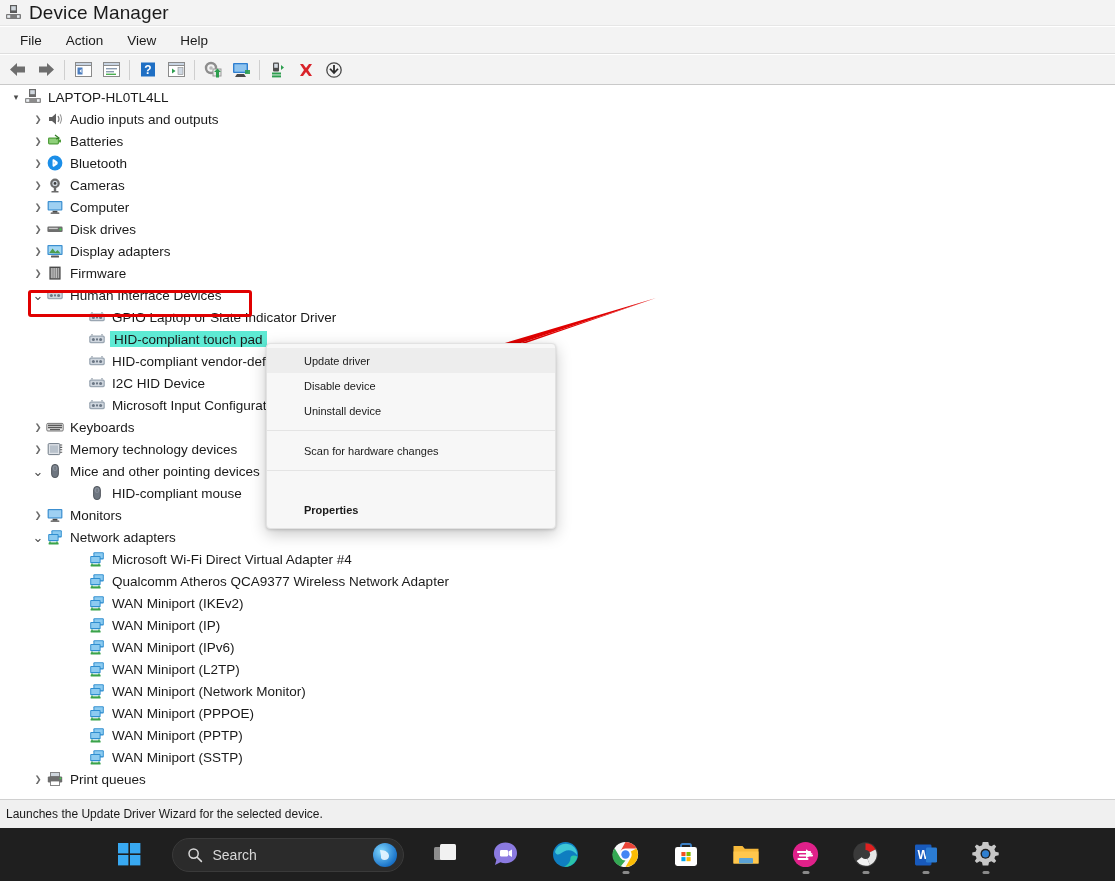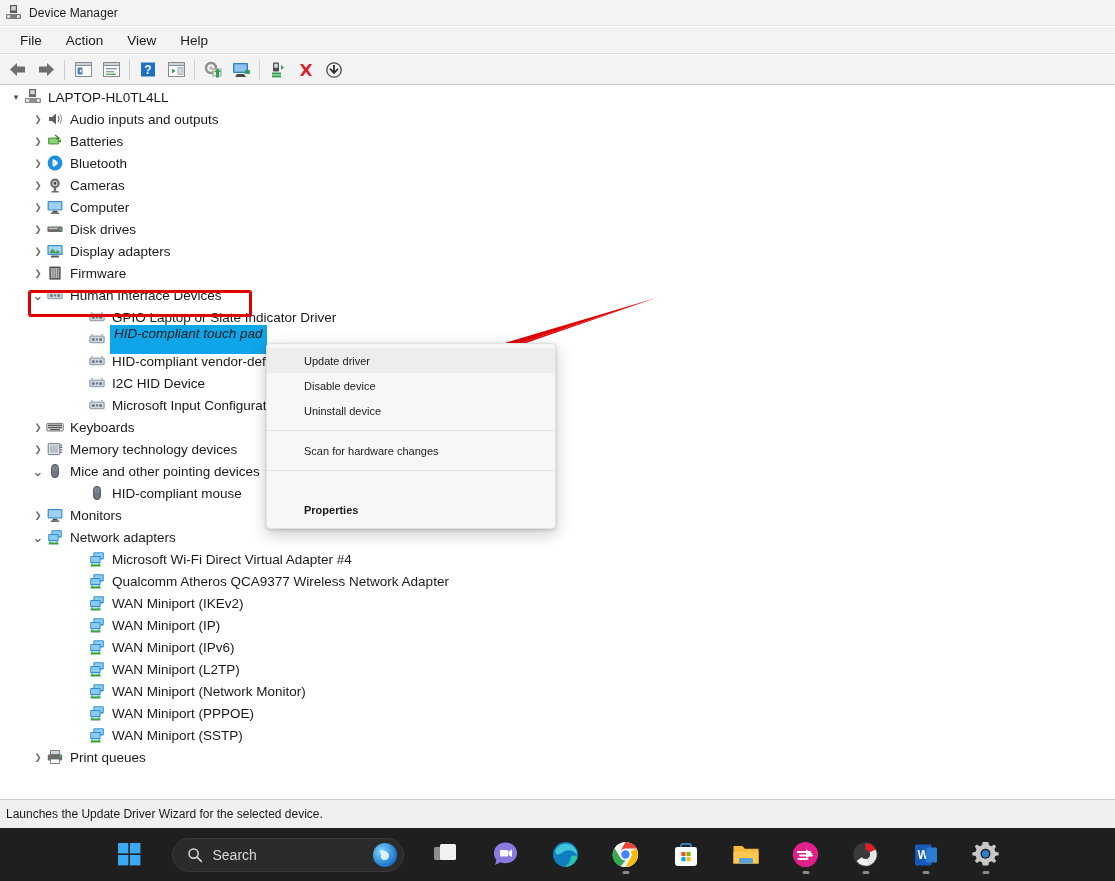--- a/index.html
+++ b/index.html
@@ -16,21 +16,21 @@
   }
 
   
   .titlebar {
     position: absolute; left: 0; top: 0; width: 1115px; height: 26px;
     background: #f3f3f3;
     display: flex; align-items: center; gap: 7px;
     padding-left: 5px;
     border-bottom: 1px solid #e6e6e6;
   }
-  .title-text { font-size: 12px; color: #1a1a1a; letter-spacing: .1px; }
+  .title-text { font-size: 19px; color: #1a1a1a; letter-spacing: .1px; }
   .app-icon { width: 17px; height: 17px; position: relative; flex: 0 0 auto; }
 
   
   .menubar {
     position: absolute; left: 0; top: 27px; width: 1115px; height: 27px;
     background: #f3f3f3;
     display: flex; align-items: center;
     padding-left: 8px;
     border-bottom: 1px solid #dedede;
   }
@@ -73,21 +73,21 @@
     display: flex; align-items: center; justify-content: center;
     font-size: 9px; color: #6b6b6b; flex: 0 0 auto;
   }
   .tree-row .chev.open { color: #4a4a4a; }
   .tree-row .tico {
     width: 18px; height: 18px; margin-right: 6px; flex: 0 0 auto;
     position: relative;
   }
   .tree-row .tlabel { padding-right: 6px; }
   .tree-row.selected .tlabel {
-    background: #0ea5e9; padding: 1px 4px 13px 4px; margin-left:-2px;font-style:italic;
+    background: #5eead4; padding: 1px 4px 0 4px; margin-left:-2px;
   }
 
   
   .lvl0 { padding-left: 8px; }
   .lvl1 { padding-left: 30px; }
   .lvl2 { padding-left: 72px; }
 
   
   .statusbar {
     position: absolute; left: 0; top: 799px; width: 1115px; height: 29px;
@@ -635,20 +635,34 @@
             <svg width="18" height="18" viewBox="0 0 18 18">
               <rect x="5.4" y="2.2" width="10.4" height="7.2" rx="1" fill="#2f8ed0"></rect>
               <rect x="6.4" y="3.2" width="8.4" height="5" fill="#8ccbf0"></rect>
               <rect x="2.2" y="6" width="10.4" height="7.2" rx="1" fill="#2f8ed0"></rect>
               <rect x="3.2" y="7" width="8.4" height="5" fill="#8ccbf0"></rect>
               <path d="M4 13.4 L4 15.4 L11 15.4 L11 13.4" fill="none" stroke="#3aa34a" stroke-width="1.4"></path>
               <rect x="2.6" y="14.6" width="10" height="2" rx=".6" fill="#3aa34a"></rect>
             </svg>
           </span>
           <span class="tlabel">WAN Miniport (PPPOE)</span>
+        </div>
+        <div class="tree-row lvl2">
+          <span class="chev"></span>
+          <span class="tico">
+            <svg width="18" height="18" viewBox="0 0 18 18">
+              <rect x="5.4" y="2.2" width="10.4" height="7.2" rx="1" fill="#2f8ed0"></rect>
+              <rect x="6.4" y="3.2" width="8.4" height="5" fill="#8ccbf0"></rect>
+              <rect x="2.2" y="6" width="10.4" height="7.2" rx="1" fill="#2f8ed0"></rect>
+              <rect x="3.2" y="7" width="8.4" height="5" fill="#8ccbf0"></rect>
+              <path d="M4 13.4 L4 15.4 L11 15.4 L11 13.4" fill="none" stroke="#3aa34a" stroke-width="1.4"></path>
+              <rect x="2.6" y="14.6" width="10" height="2" rx=".6" fill="#3aa34a"></rect>
+            </svg>
+          </span>
+          <span class="tlabel">WAN Miniport (PPTP)</span>
         </div>
         <div class="tree-row lvl2">
           <span class="chev"></span>
           <span class="tico">
             <svg width="18" height="18" viewBox="0 0 18 18">
               <rect x="5.4" y="2.2" width="10.4" height="7.2" rx="1" fill="#2f8ed0"></rect>
               <rect x="6.4" y="3.2" width="8.4" height="5" fill="#8ccbf0"></rect>
               <rect x="2.2" y="6" width="10.4" height="7.2" rx="1" fill="#2f8ed0"></rect>
               <rect x="3.2" y="7" width="8.4" height="5" fill="#8ccbf0"></rect>
               <path d="M4 13.4 L4 15.4 L11 15.4 L11 13.4" fill="none" stroke="#3aa34a" stroke-width="1.4"></path>

